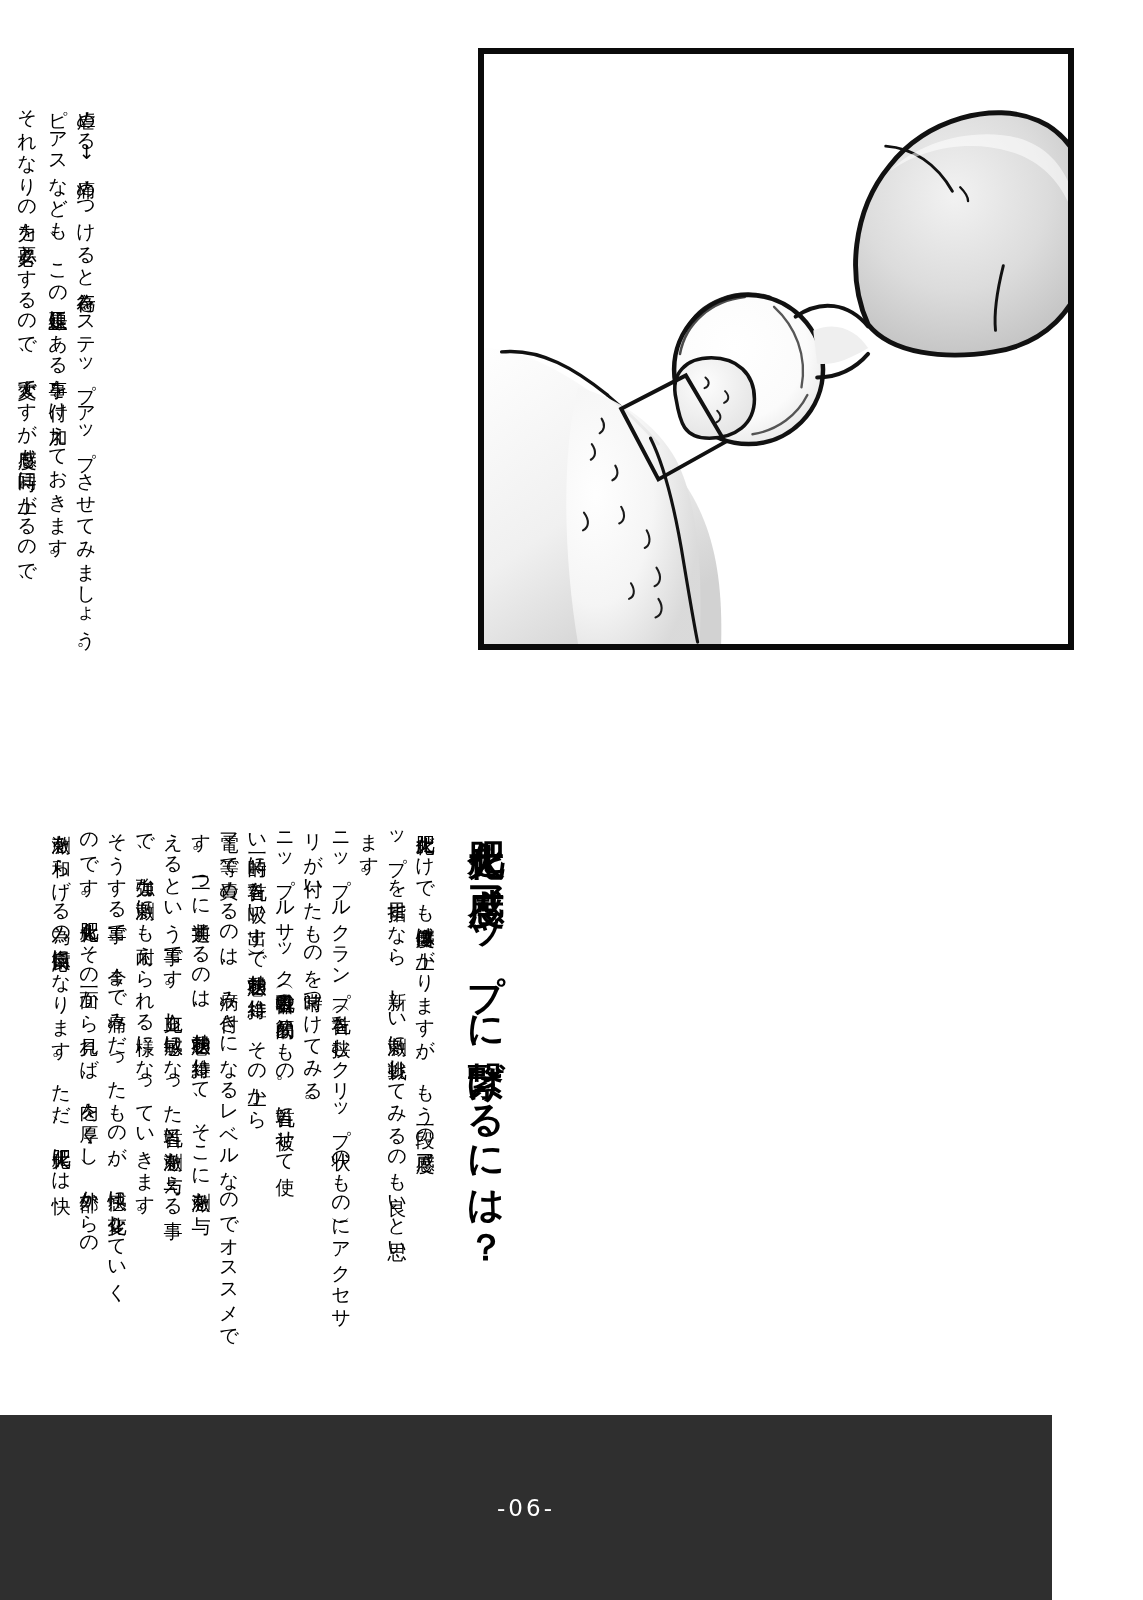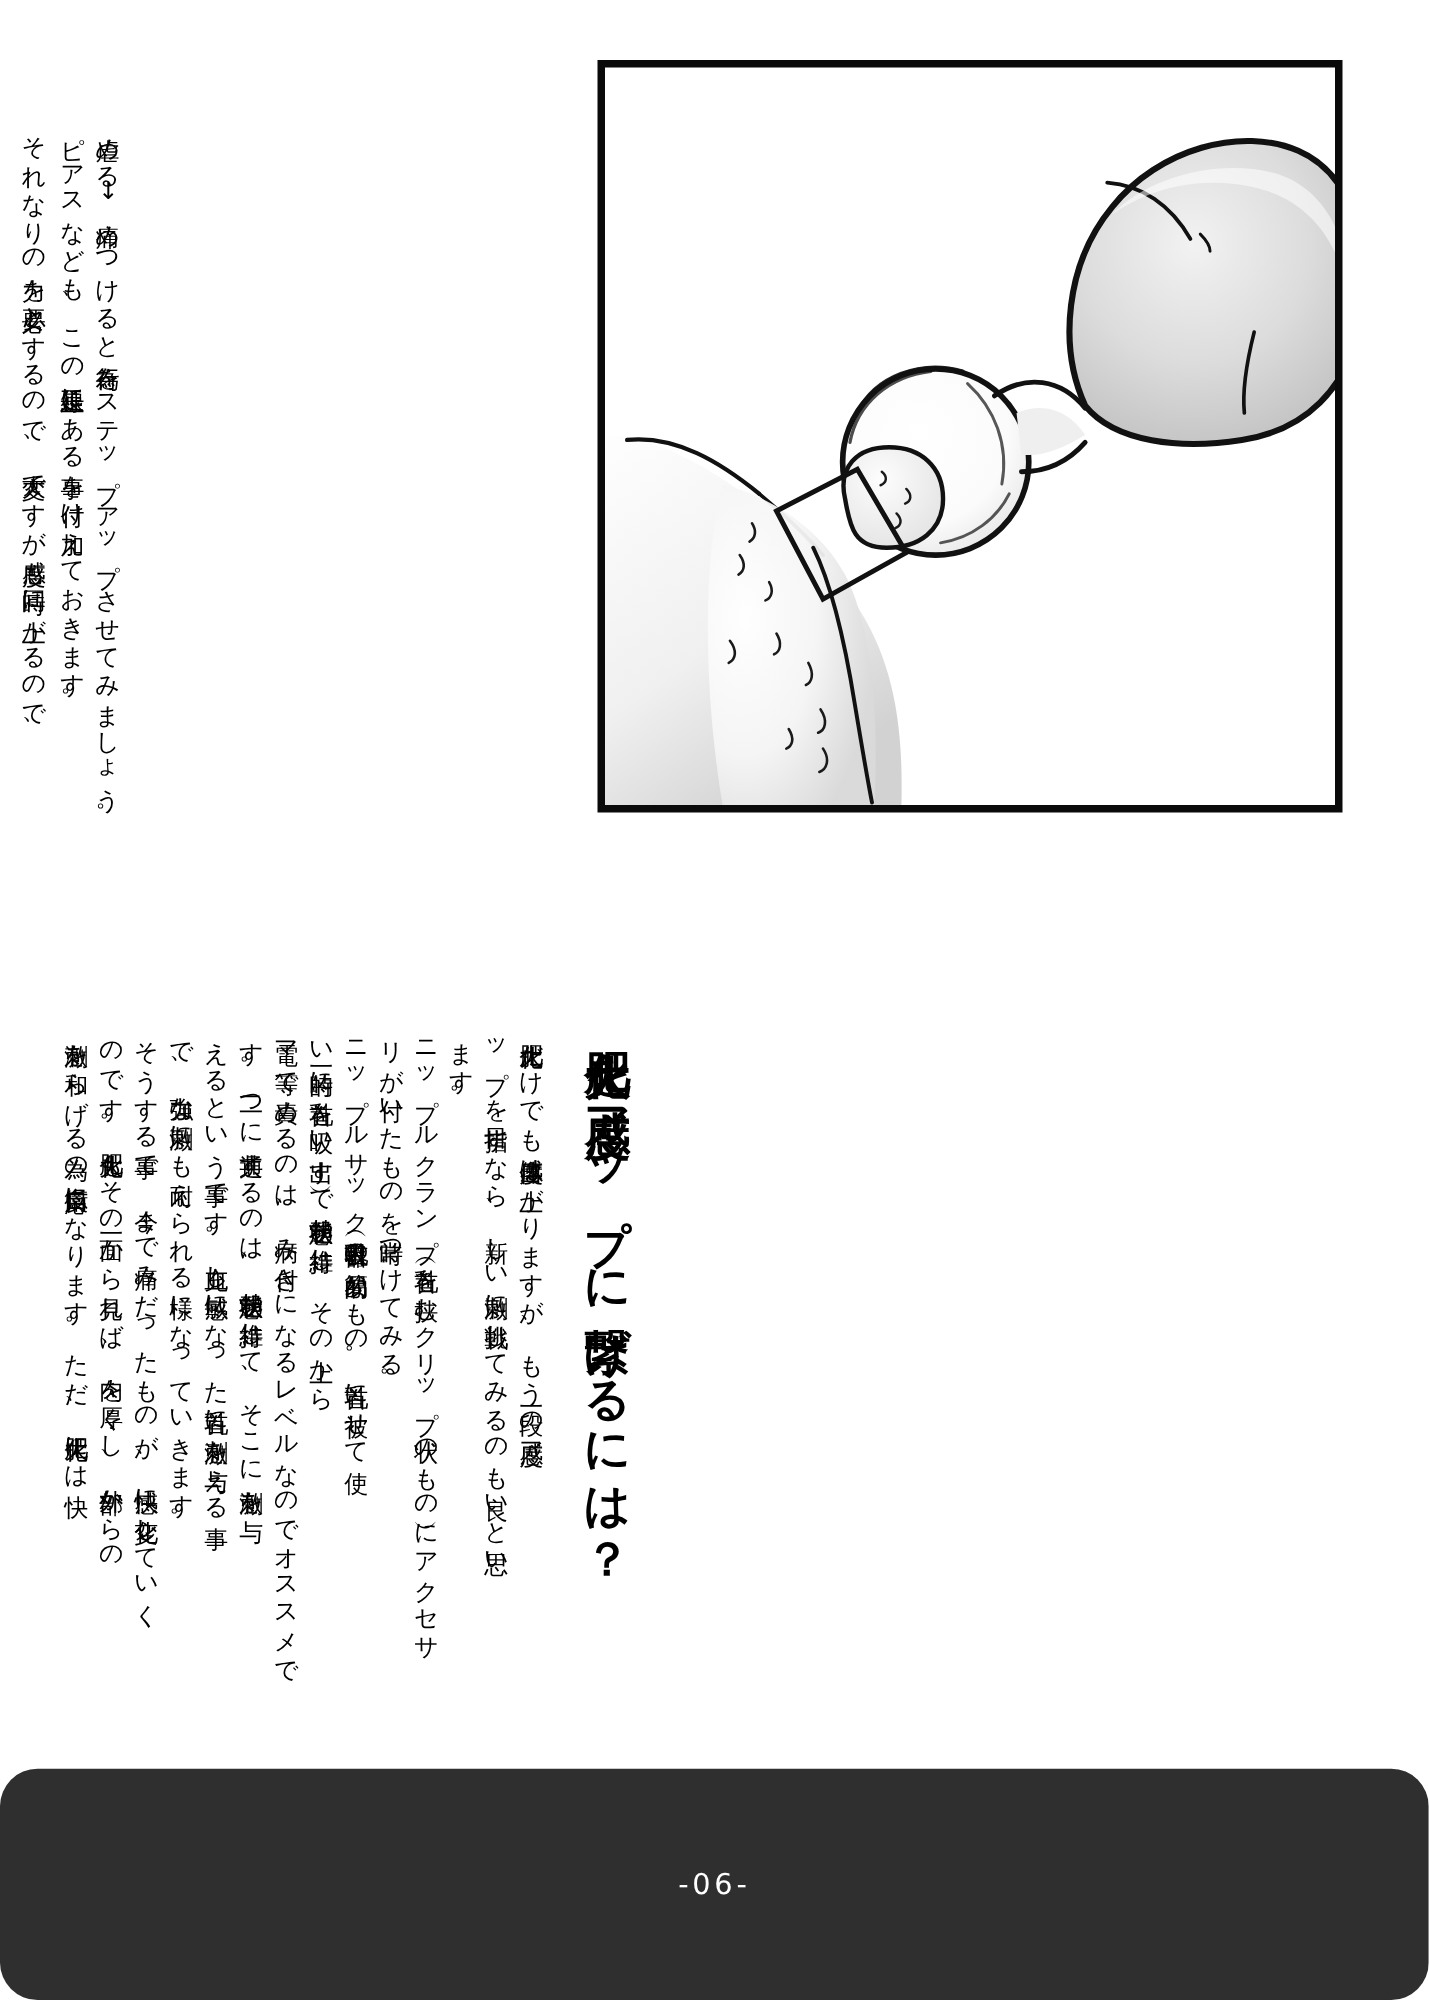--- a/index.html
+++ b/index.html
@@ -8,23 +8,23 @@
     background:#ffffff;
     font-family:"DejaVu Sans","Liberation Sans",sans-serif;
     overflow:hidden;
     position:relative;
   }
   .page{
     position:absolute;left:0;top:0;width:1143px;height:1415px;
     background:#ffffff;
   }
   .footer-band{
-    position:absolute;left:0;top:1415px;width:1143px;height:185px;
+    position:absolute;left:0;top:1415px;width:1052px;height:185px;
     background:#2f2f2f;
-    display:flex;align-items:center;justify-content:center;border-radius:30px;
+    display:flex;align-items:center;justify-content:center;
   }
   .page-number{
     color:#ffffff;font-size:23px;letter-spacing:3px;
     font-family:"DejaVu Sans","Liberation Sans",sans-serif;
   }
 
   
   .vblock{
     position:absolute;
     writing-mode:vertical-rl;

